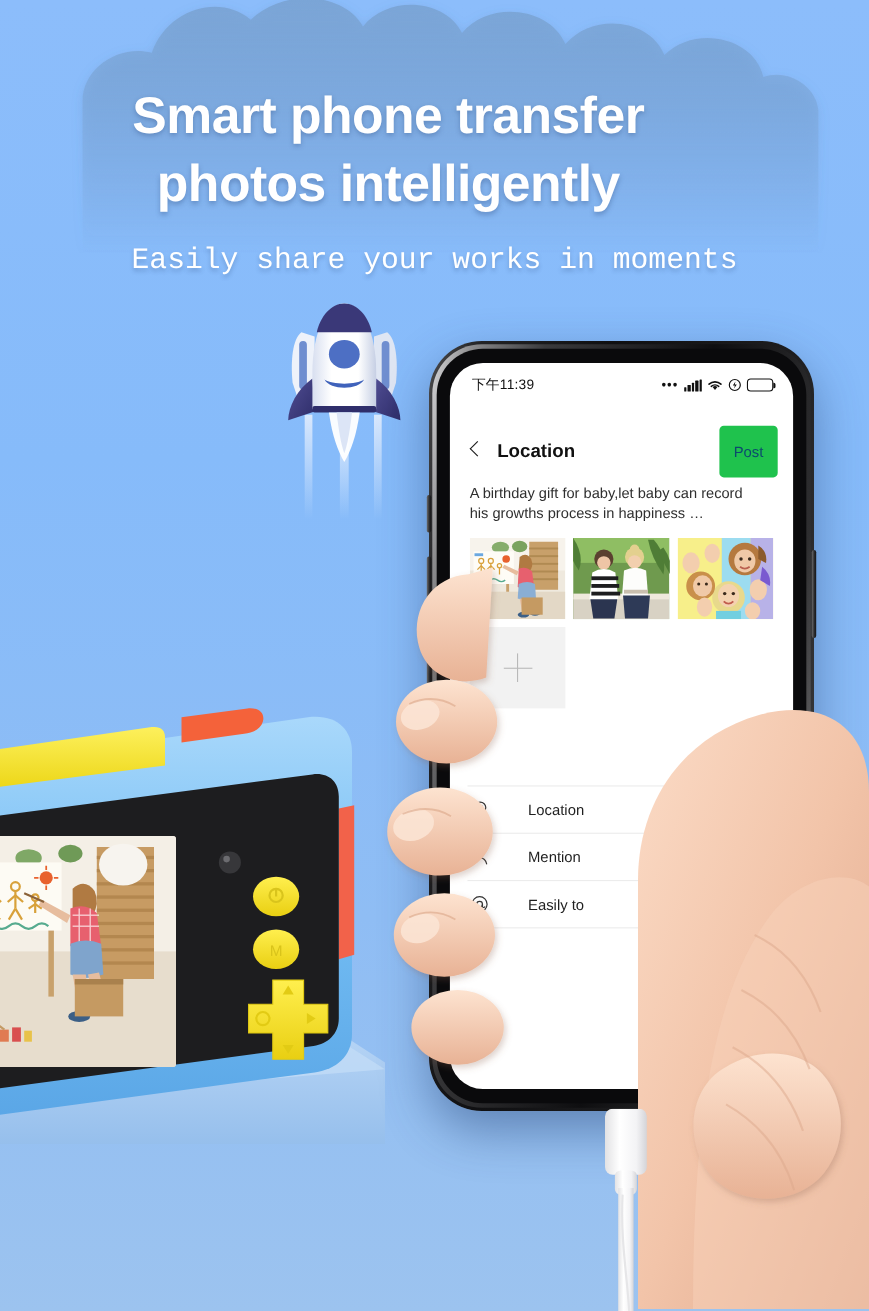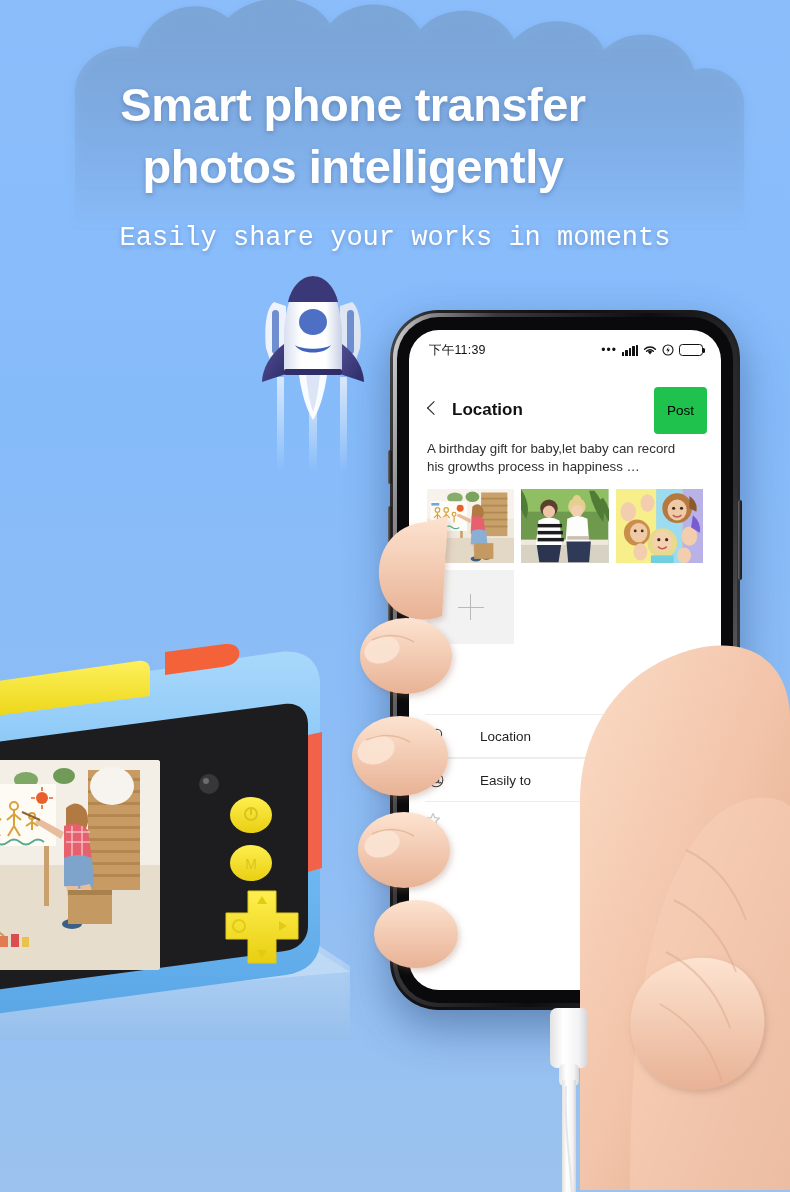--- a/index.html
+++ b/index.html
@@ -112,21 +112,21 @@
   .back-chevron {
     width:22px; height:22px; position:relative; cursor:pointer;
   }
   .back-chevron::before {
     content:""; position:absolute; left:8px; top:4px;
     width:9px; height:9px; border-left:1.9px solid #1a1a1a;
     border-bottom:1.9px solid #1a1a1a; transform:rotate(45deg);
   }
   .nav-title { font-size:17px; font-weight:bold; color:#111; margin-left:9px; }
   .post-btn {
-    margin-left:auto; background:#1fc24d; color:#000000;
+    margin-left:auto; background:#1fc24d; color:#0c4a6e;
     font-size:13.5px; padding:16px 13px; border-radius:4px;
     border:none; cursor:pointer; font-family:inherit;
   }
 
   .post-text {
     padding:6px 28px 0 18px; font-size:13.3px;
     color:#2f2f2f; line-height:17.5px;
   }
 
   .photo-grid {
@@ -548,20 +548,31 @@
               <path d="M7.5,1.2 C4.6,1.2 2.4,3.4 2.4,6.2 C2.4,9.6 7.5,14.8 7.5,14.8 C7.5,14.8 12.6,9.6 12.6,6.2 C12.6,3.4 10.4,1.2 7.5,1.2 Z" fill="none" stroke="#333" stroke-width="1.1"></path>
               <circle cx="7.5" cy="6.2" r="2" fill="none" stroke="#333" stroke-width="1.1"></circle>
             </svg>
           </span>
           <span class="row-label">Location</span>
           <span class="row-value"></span>
           <span class="row-arrow"></span>
         </div>
         <div class="row-divider"></div>
 
+        <div class="menu-row">
+          <span class="row-icon">
+            <svg width="15" height="16" viewBox="0 0 15 16">
+              <circle cx="7.5" cy="4.6" r="3.3" fill="none" stroke="#333" stroke-width="1.1"></circle>
+              <path d="M1.6,14.4 C2.4,10.5 4.8,8.8 7.5,8.8 C10.2,8.8 12.6,10.5 13.4,14.4" fill="none" stroke="#333" stroke-width="1.1" stroke-linecap="round"></path>
+            </svg>
+          </span>
+          <span class="row-label">Mention</span>
+          <span class="row-value">Public</span>
+          <span class="row-arrow"></span>
+        </div>
         <div class="row-divider"></div>
 
         <div class="menu-row">
           <span class="row-icon">
             <svg width="16" height="16" viewBox="0 0 16 16">
               <circle cx="8" cy="8" r="6.8" fill="none" stroke="#333" stroke-width="1.1"></circle>
               <circle cx="8" cy="8" r="2.6" fill="none" stroke="#333" stroke-width="1.1"></circle>
               <path d="M10.6,8 L10.6,10 C10.6,11.3 12.4,11.4 12.9,10" fill="none" stroke="#333" stroke-width="1.1"></path>
             </svg>
           </span>

